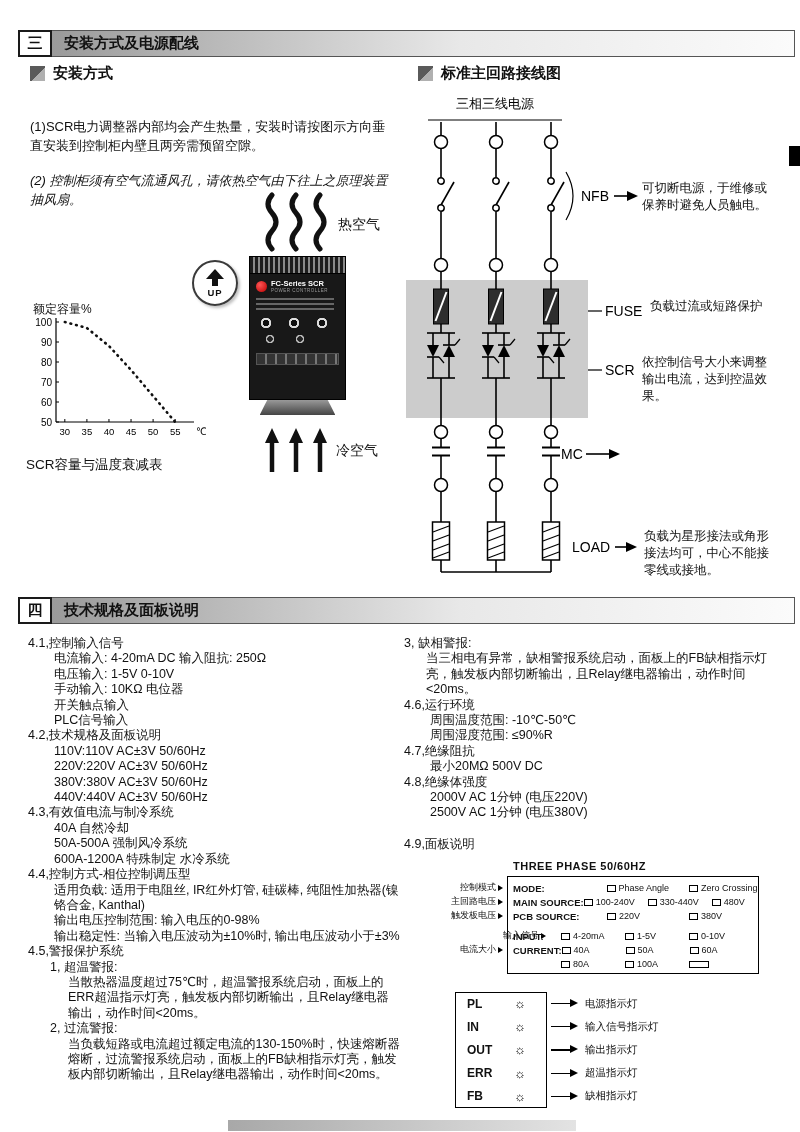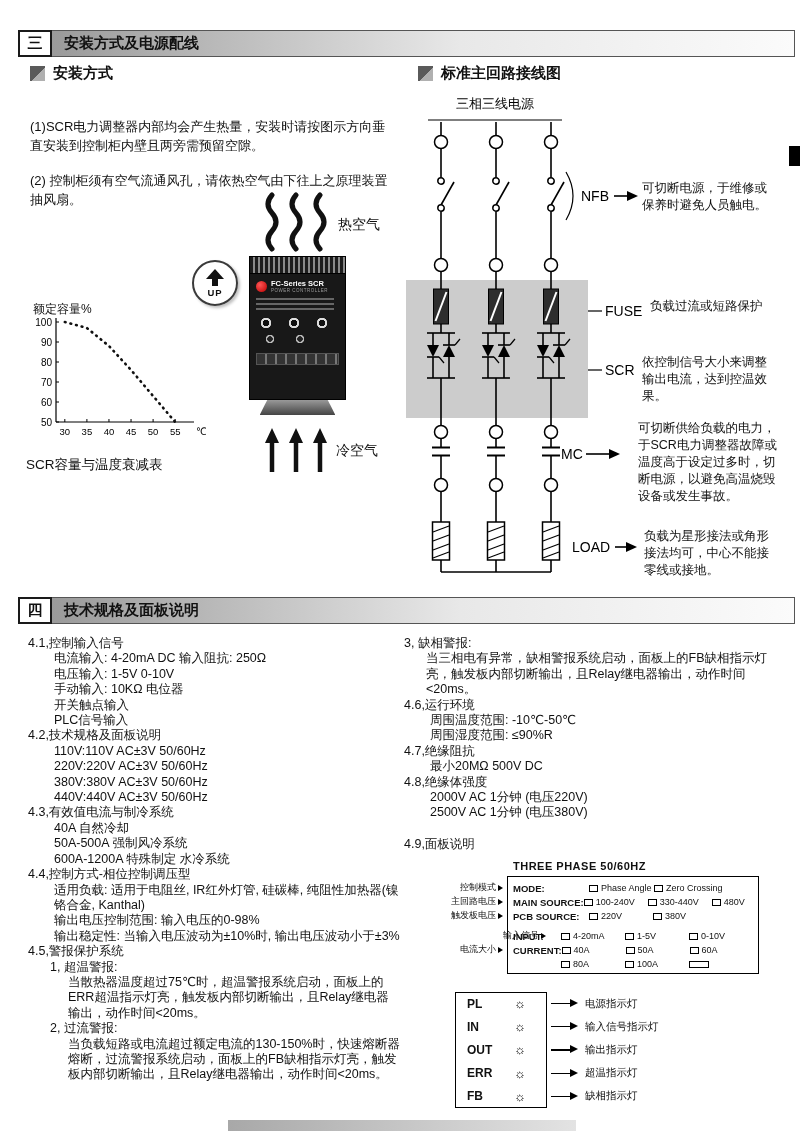--- a/index.html
+++ b/index.html
@@ -77,21 +77,21 @@
   .spec-line.h  { padding-left:0; }
   .spec-line.hg { padding-left:0; margin-top:16px; }
   .spec-line.i1 { padding-left:26px; }
   .spec-line.i2 { padding-left:22px; }
   .spec-line.i3 { padding-left:40px; }
 
   
   .panel { position:absolute; left:455px; top:860px; width:345px; height:132px; }
   .p-title { position:absolute; left:58px; top:0; font-weight:bold; font-size:11px; letter-spacing:.5px; }
   .p-box { position:absolute; left:52px; top:16px; width:252px; height:98px; border:1.5px solid #000; box-sizing:border-box; padding:4px 5px; }
-  .p-row { display:flex; align-items:center; height:14px; }
+  .p-row { display:flex; align-items:center; height:14px;justify-content:space-between; }
   .p-row.gap { margin-top:6px; }
   .p-label { width:76px; font-weight:bold; font-size:9.5px; white-space:nowrap; }
   .opt { width:64px; display:flex; align-items:center; font-size:9px; white-space:nowrap; flex:none; }
   .cb { width:9px; height:7px; border:1px solid #000; margin-right:3px; flex:none; box-sizing:border-box; }
   .cb.wide { width:20px; }
   .p-side { position:absolute; left:0; width:48px; display:flex; justify-content:flex-end; align-items:center; gap:2px; font-size:9px; white-space:nowrap;text-align:center; }
   .p-side::after { content:''; border-left:5px solid #000; border-top:3px solid transparent; border-bottom:3px solid transparent; }
 
   
   .indicators { position:absolute; left:455px; top:992px; width:330px; height:118px; }
@@ -117,21 +117,21 @@
     <div class="sec-num">三</div>
     <div class="sec-bar">安装方式及电源配线</div>
   </div>
 
   <div class="subtitle" style="left:30px; top:64px;">
     <span class="sq"></span>
     <span>安装方式</span>
   </div>
 
   <div class="para" style="left:30px; top:118px;">(1)SCR电力调整器内部均会产生热量，安装时请按图示方向垂直安装到控制柜内壁且两旁需预留空隙。</div>
-  <div class="para" style="left:30px; top:172px;">(2) 控制柜须有空气流通风孔，请依热空气由下往上之原理装置抽风扇。</div>
+  <div class="para" style="left:30px; top:172px;font-style:italic;">(2) 控制柜须有空气流通风孔，请依热空气由下往上之原理装置抽风扇。</div>
 
   <div class="chart-ylabel">额定容量%</div>
   <svg id="decay-chart" width="180" height="132" viewBox="0 0 180 132">
       <line x1="30" y1="2" x2="30" y2="106" stroke="#000" stroke-width="1.2"></line>
       <line x1="30" y1="106" x2="168" y2="106" stroke="#000" stroke-width="1.2"></line>
       <line x1="30" y1="106" x2="33" y2="106" stroke="#000" stroke-width="1"></line>
       <text x="26" y="109.5" text-anchor="end" font-size="10">50</text>
       <line x1="30" y1="86" x2="33" y2="86" stroke="#000" stroke-width="1"></line>
       <text x="26" y="89.5" text-anchor="end" font-size="10">60</text>
       <line x1="30" y1="66" x2="33" y2="66" stroke="#000" stroke-width="1"></line>
@@ -277,21 +277,20 @@
       <polygon points="211,357 211,367 222,362" fill="#000"></polygon>
 
       <text x="174" y="460" class="lbl">LOAD</text>
       <line x1="217" y1="455" x2="228" y2="455" class="w"></line>
       <polygon points="228,450 228,460 239,455" fill="#000"></polygon>
     </svg>
 
     <div class="ann" style="left:244px; top:88px;  width:130px;">可切断电源，于维修或保养时避免人员触电。</div>
     <div class="ann" style="left:252px; top:206px; width:120px;">负载过流或短路保护</div>
     <div class="ann" style="left:244px; top:256px; width:128px;margin-top:6px;">依控制信号大小来调整输出电流，达到控温效果。</div>
-    <div class="ann" style="left:240px; top:328px; width:142px;">可切断供给负载的电力，于SCR电力调整器故障或温度高于设定过多时，切断电源，以避免高温烧毁设备或发生事故。</div>
     <div class="ann" style="left:246px; top:436px; width:134px;">负载为星形接法或角形接法均可，中心不能接零线或接地。</div>
   </div>
 
   <div class="page-marker"></div>
 
   <div class="sec-header" style="left:18px; top:597px; width:777px;">
     <div class="sec-num">四</div>
     <div class="sec-bar">技术规格及面板说明</div>
   </div>
 

